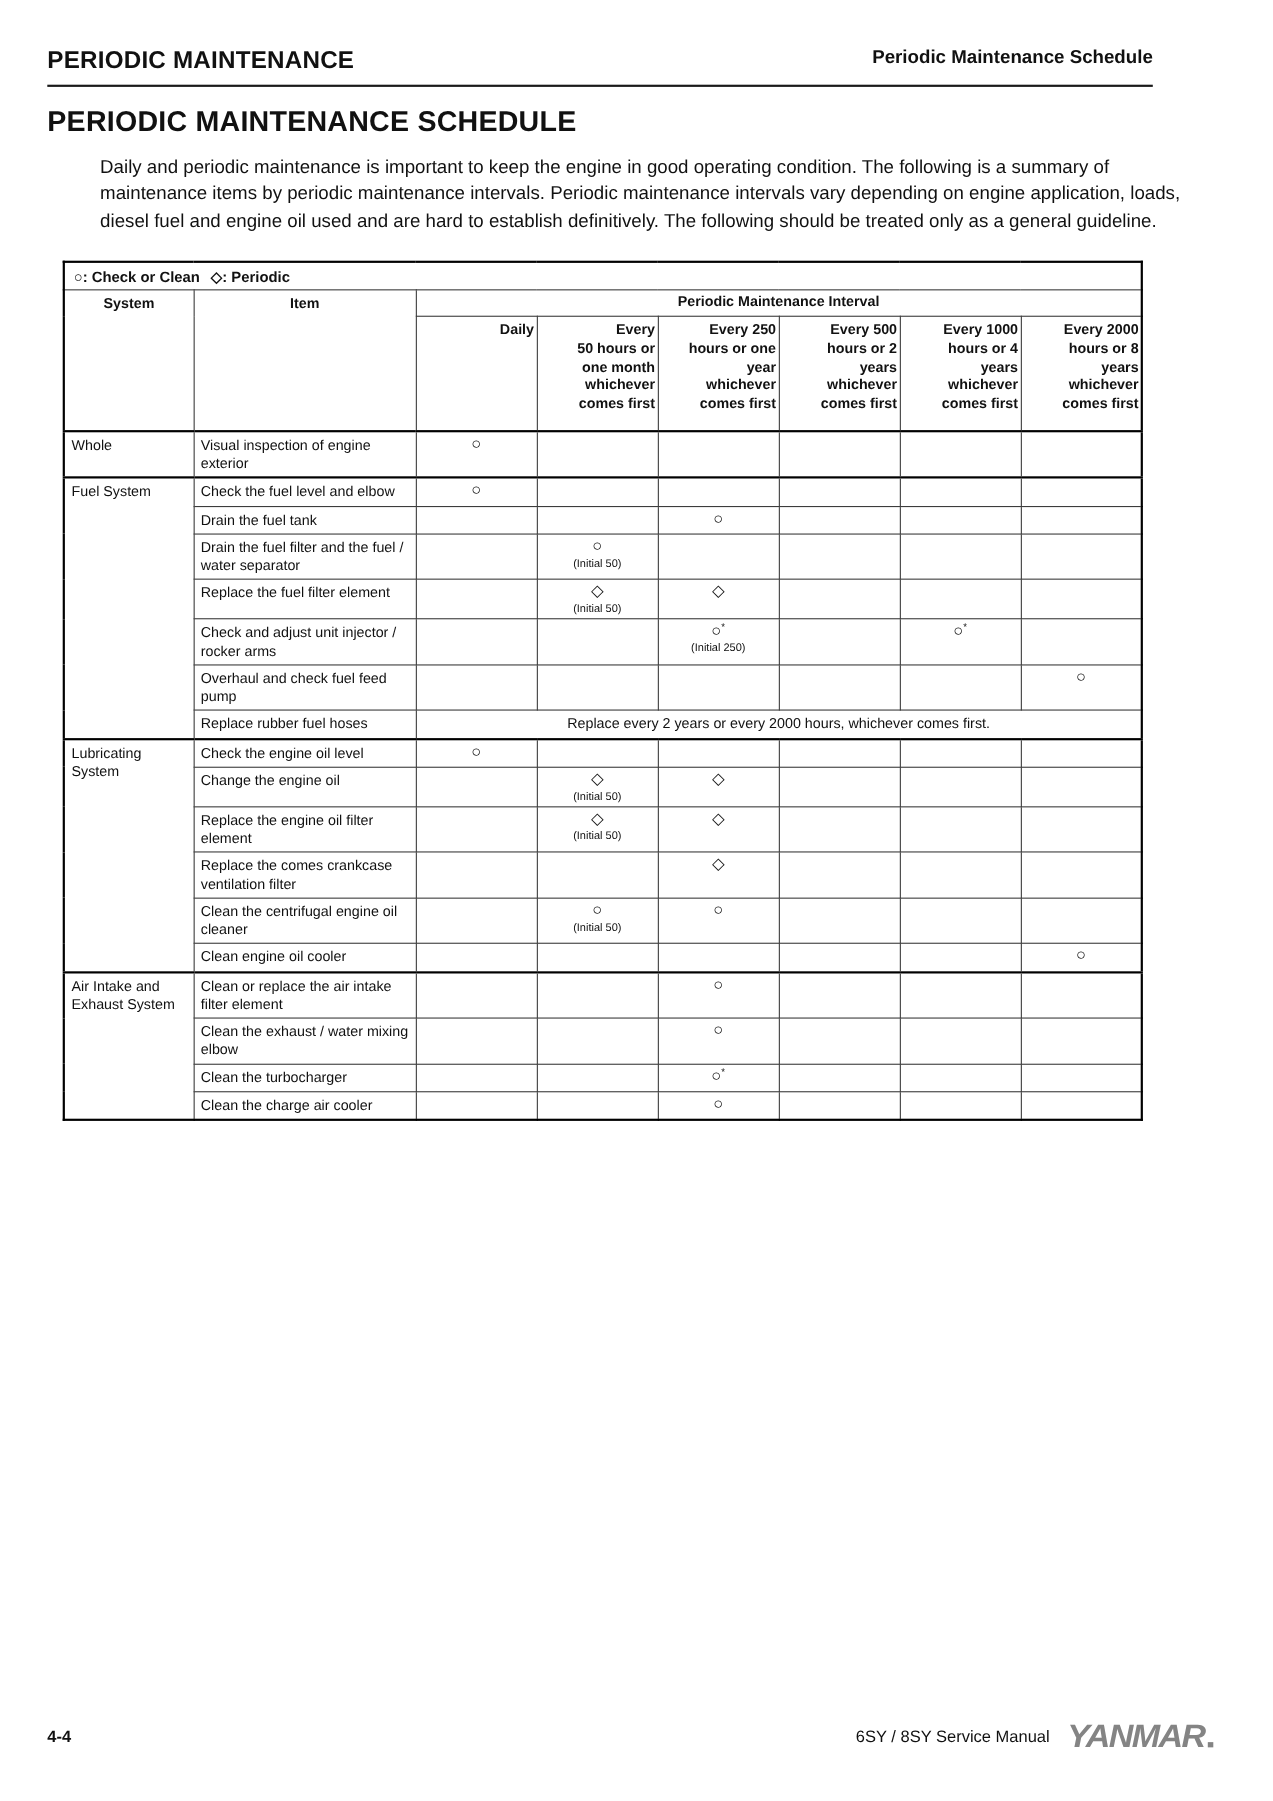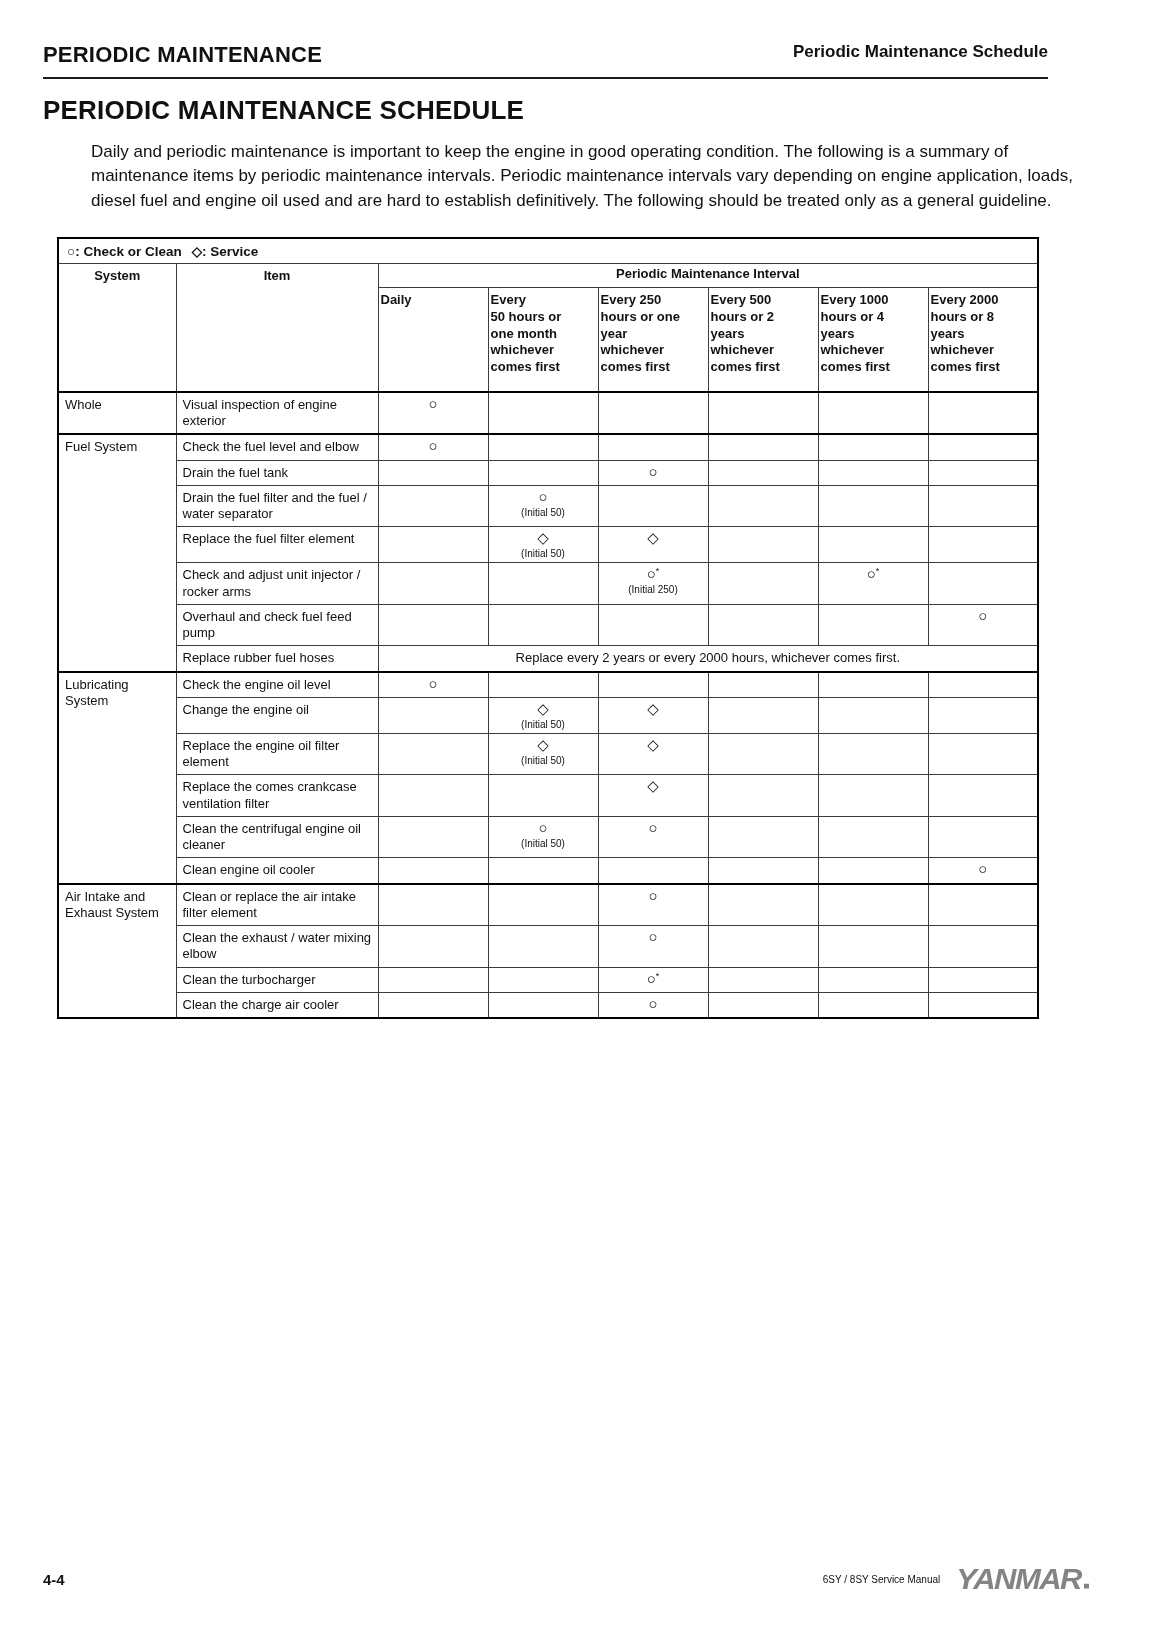--- a/index.html
+++ b/index.html
@@ -82,21 +82,21 @@
     padding: 2px 4px;
   }
   td.col-head {
     font-weight: bold;
     text-align: center;
     vertical-align: middle;
     padding: 4px 14px;
   }
   td.ivh {
     font-weight: bold;
-    text-align: left;
+    text-align: right;
     vertical-align: middle;
     white-space: pre-line;
     height: 104px;
     line-height: 1.28;
     padding: 4px 2px;
     margin-left: 36px;
   }
   thead tr.hdr-bottom td { border-bottom: 2px solid #000; }
 
   td.sys { padding: 4px 6px; line-height: 1.25; }
@@ -114,29 +114,29 @@
     text-align: center;
     vertical-align: middle;
     padding: 4px 6px;
   }
   tr.section-start > td { border-top: 2px solid #000; }
 
   
   .footer {
     position: absolute;
     left: 43px;
-    right: 40px;
+    right: 26px;
     bottom: 40px;
     display: flex;
     justify-content: space-between;
     align-items: center;
   }
   .footer .page-num { font-size: 15px; font-weight: bold; }
   .footer .right-group { display: flex; align-items: center; margin-right: 28px; }
-  .footer .manual-name { font-size: 10px; margin-right: 16px; }
+  .footer .manual-name { font-size: 15px; margin-right: 16px; }
   .yanmar-logo {
     font-size: 31px;
     font-weight: bold;
     font-style: italic;
     color: #848484;
     letter-spacing: -1.5px;
     transform: scaleY(0.95);
     display: inline-flex;
     align-items: baseline;
   }
@@ -170,21 +170,21 @@
         <col style="width:110px">
         <col style="width:110px">
         <col style="width:110px">
         <col style="width:110px">
         <col style="width:110px">
         <col style="width:110px">
       </colgroup>
       <thead>
         <tr>
           <td class="legend-cell" colspan="8">
-            <span>○: Check or Clean</span><span class="sep"></span><span>◇: Service</span>
+            <span>○: Check or Clean</span><span class="sep"></span><span>◇: Periodic</span>
           </td>
         </tr>
         <tr>
           <td class="col-head" rowspan="2">System</td>
           <td class="col-head" rowspan="2">Item</td>
           <td class="grp-head" colspan="6">Periodic Maintenance Interval</td>
         </tr>
         <tr class="hdr-bottom">
           <td class="ivh">Daily</td>
           <td class="ivh">Every

